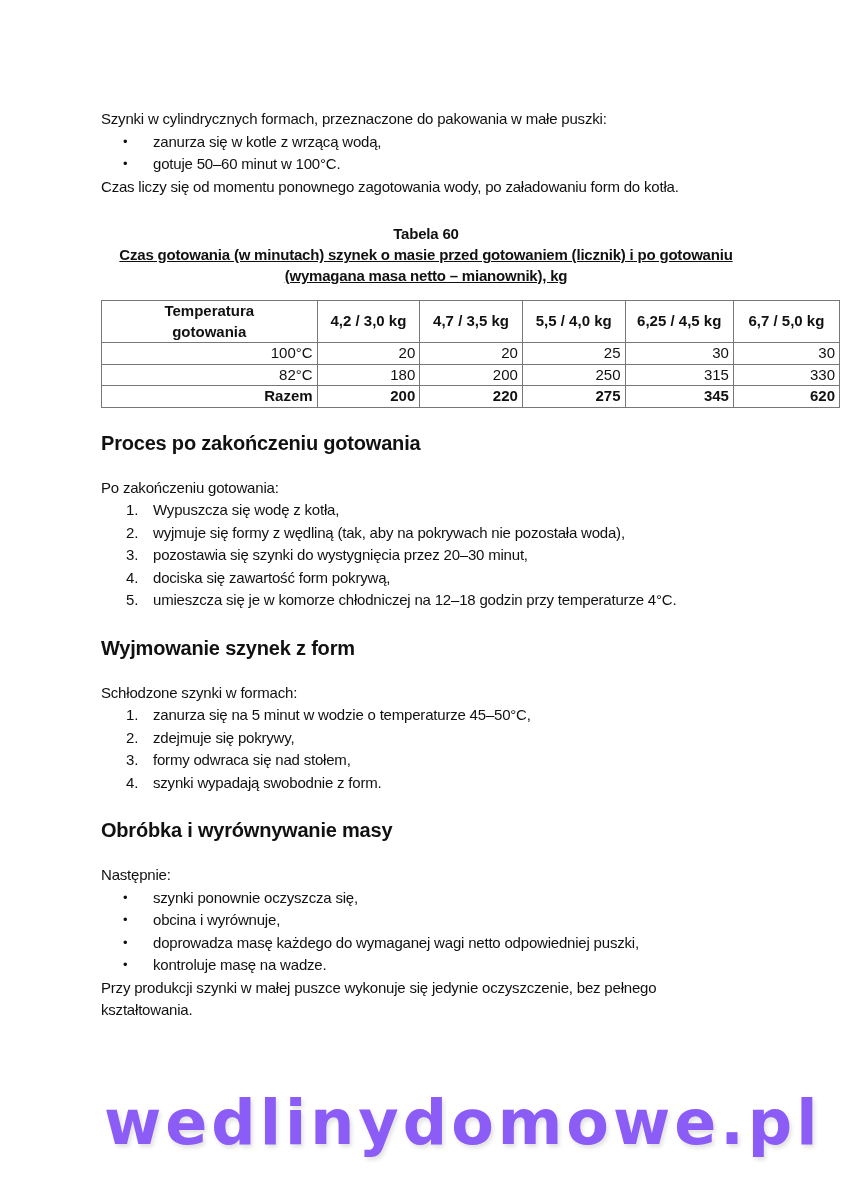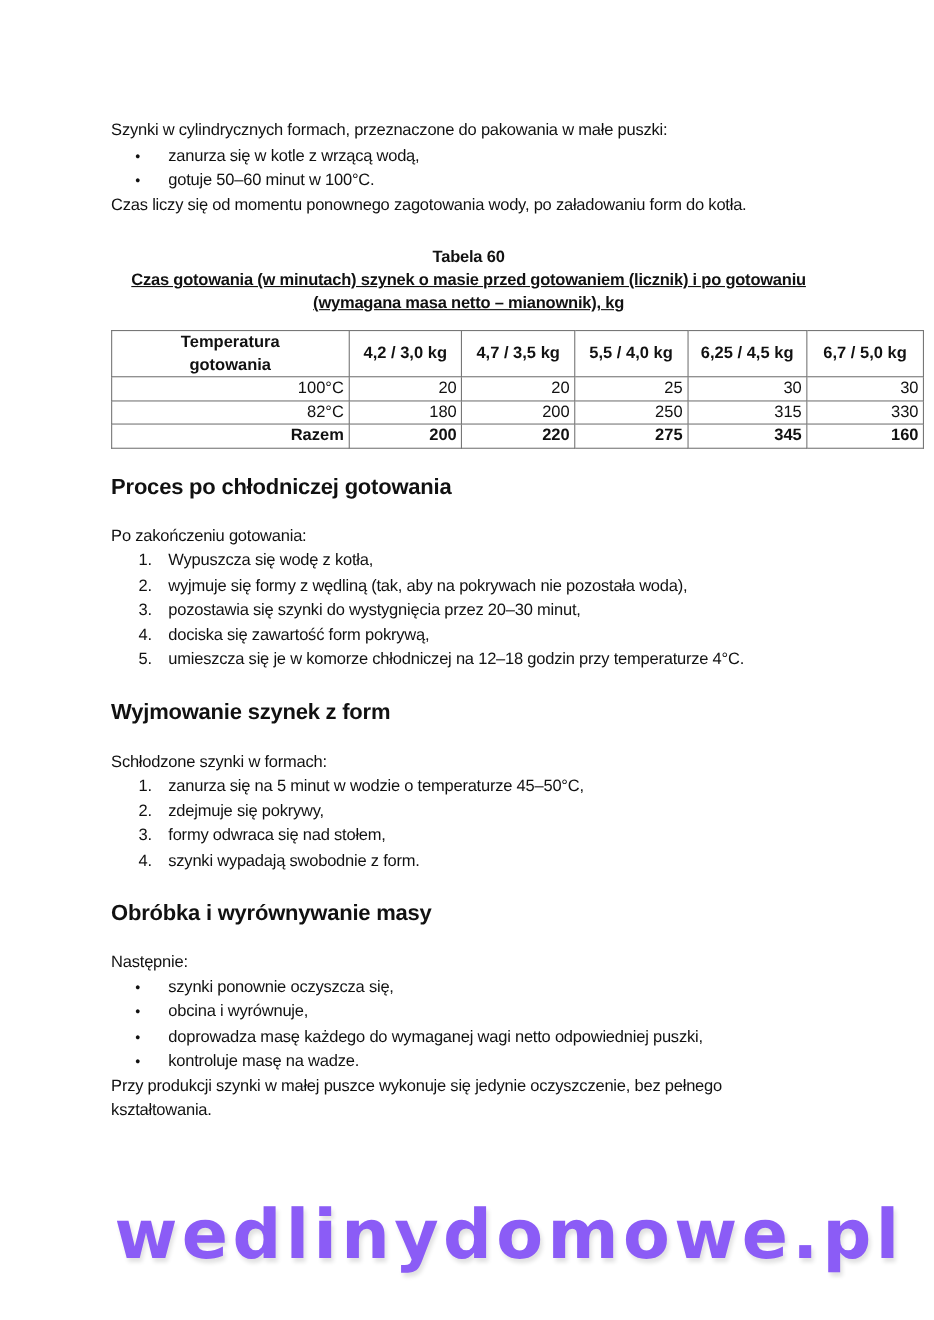--- a/index.html
+++ b/index.html
@@ -77,26 +77,26 @@
       <td class="num-cell">250</td>
       <td class="num-cell">315</td>
       <td class="num-cell">330</td>
     </tr>
     <tr class="total">
       <td class="label">Razem</td>
       <td class="num-cell">200</td>
       <td class="num-cell">220</td>
       <td class="num-cell">275</td>
       <td class="num-cell">345</td>
-      <td class="num-cell">160</td>
+      <td class="num-cell">620</td>
     </tr>
   </tbody>
     </table>
 
-  <h2 class="h-proc">Proces po chłodniczej gotowania</h2>
+  <h2 class="h-proc">Proces po zakończeniu gotowania</h2>
   <p class="sec-intro">Po zakończeniu gotowania:</p>
   <ol>
     <li class="li"><span class="num">1.</span><span>Wypuszcza się wodę z kotła,</span></li>
     <li class="li"><span class="num">2.</span><span>wyjmuje się formy z wędliną (tak, aby na pokrywach nie pozostała woda),</span></li>
     <li class="li"><span class="num">3.</span><span>pozostawia się szynki do wystygnięcia przez 20–30 minut,</span></li>
     <li class="li"><span class="num">4.</span><span>dociska się zawartość form pokrywą,</span></li>
     <li class="li"><span class="num">5.</span><span>umieszcza się je w komorze chłodniczej na 12–18 godzin przy temperaturze 4°C.</span></li>
   </ol>
 
   <h2 class="h-next">Wyjmowanie szynek z form</h2>

